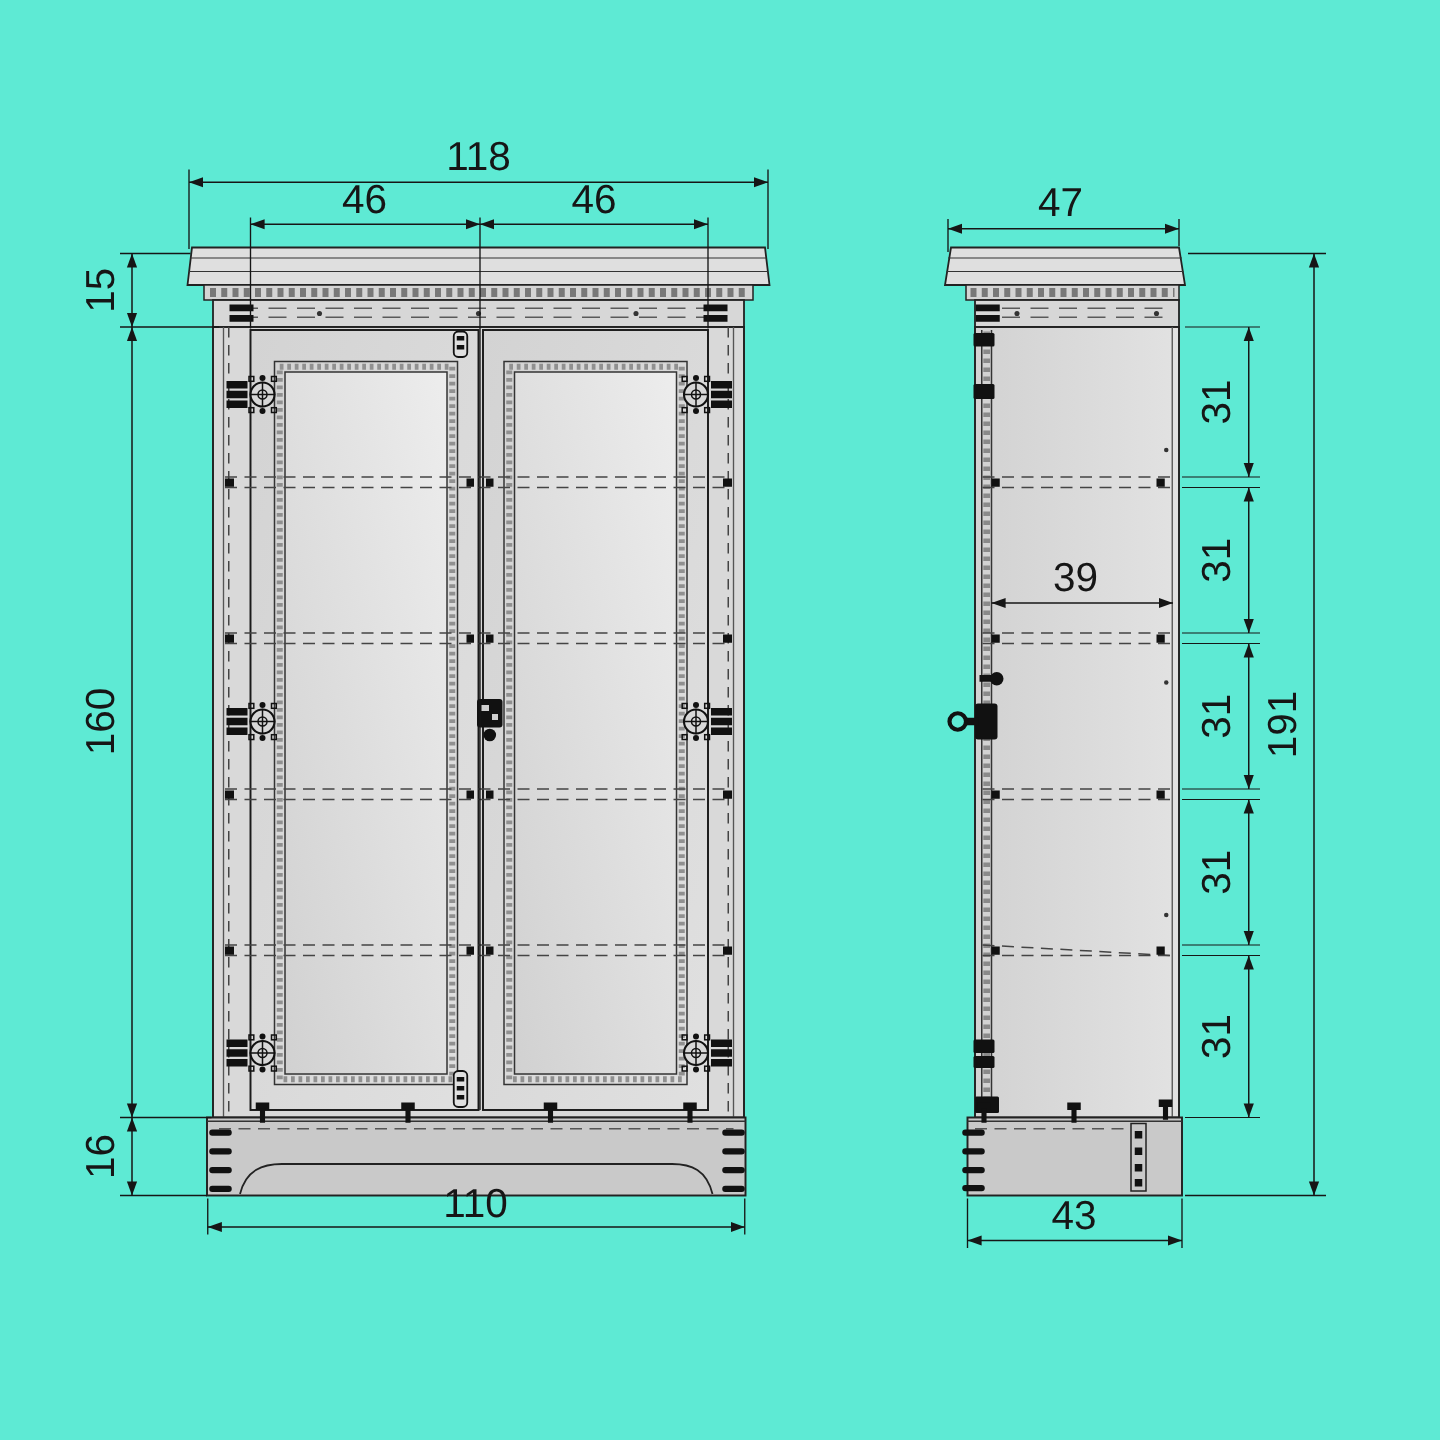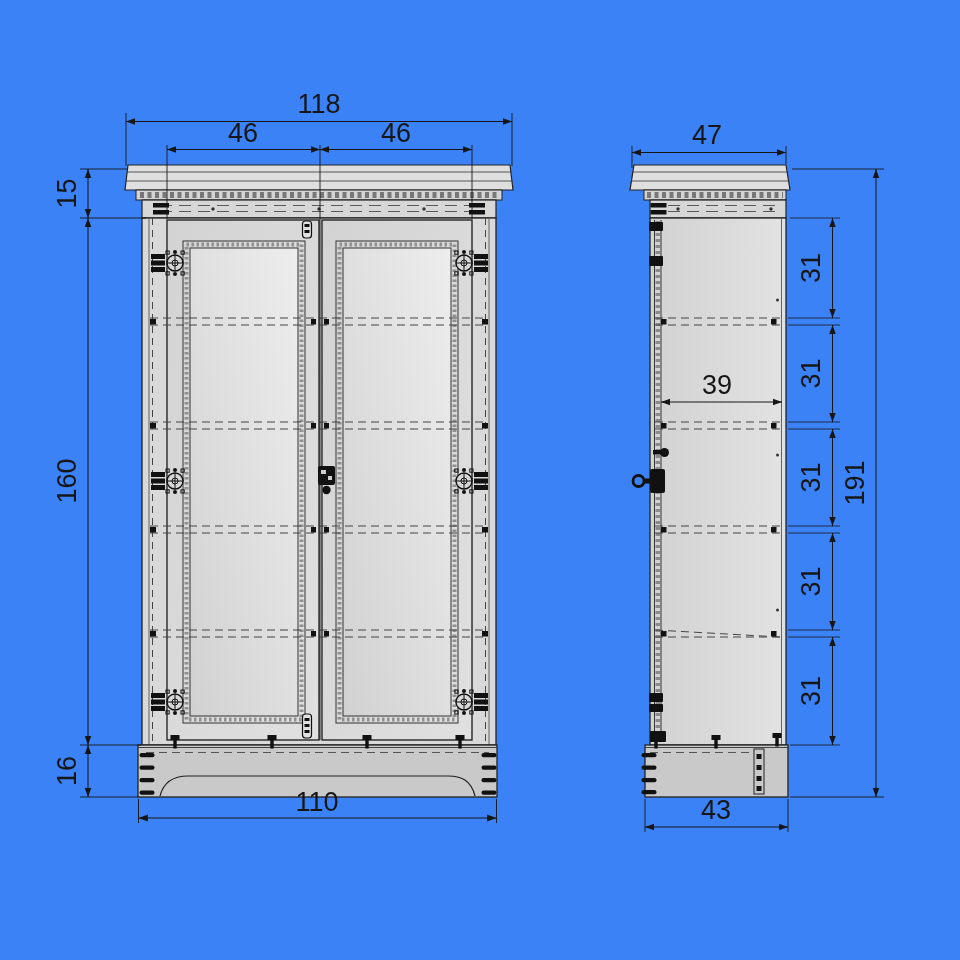--- a/index.html
+++ b/index.html
@@ -1,16 +1,16 @@
 <!DOCTYPE html>
 <html><head>
 <meta charset="utf-8">
 <style>
   html,body{margin:0;padding:0;background:#ffffff;}
-  .stage{width:960px;height:960px;background:#3b82f6;position:relative;overflow:hidden;}
+  .stage{width:960px;height:960px;background:#5eead4;position:relative;overflow:hidden;}
   .dim{font-family:"Liberation Sans","DejaVu Sans",sans-serif;font-size:27px;fill:#161616;}
   svg{display:block;}
 </style>
 </head>
 <body>
 
 <div class="stage">
 <svg width="960" height="960" viewBox="0 0 960 960">
   <defs>
     <marker id="arr" viewBox="0 0 10 10" refX="9.4" refY="5" markerWidth="10" markerHeight="10" orient="auto-start-reverse">

